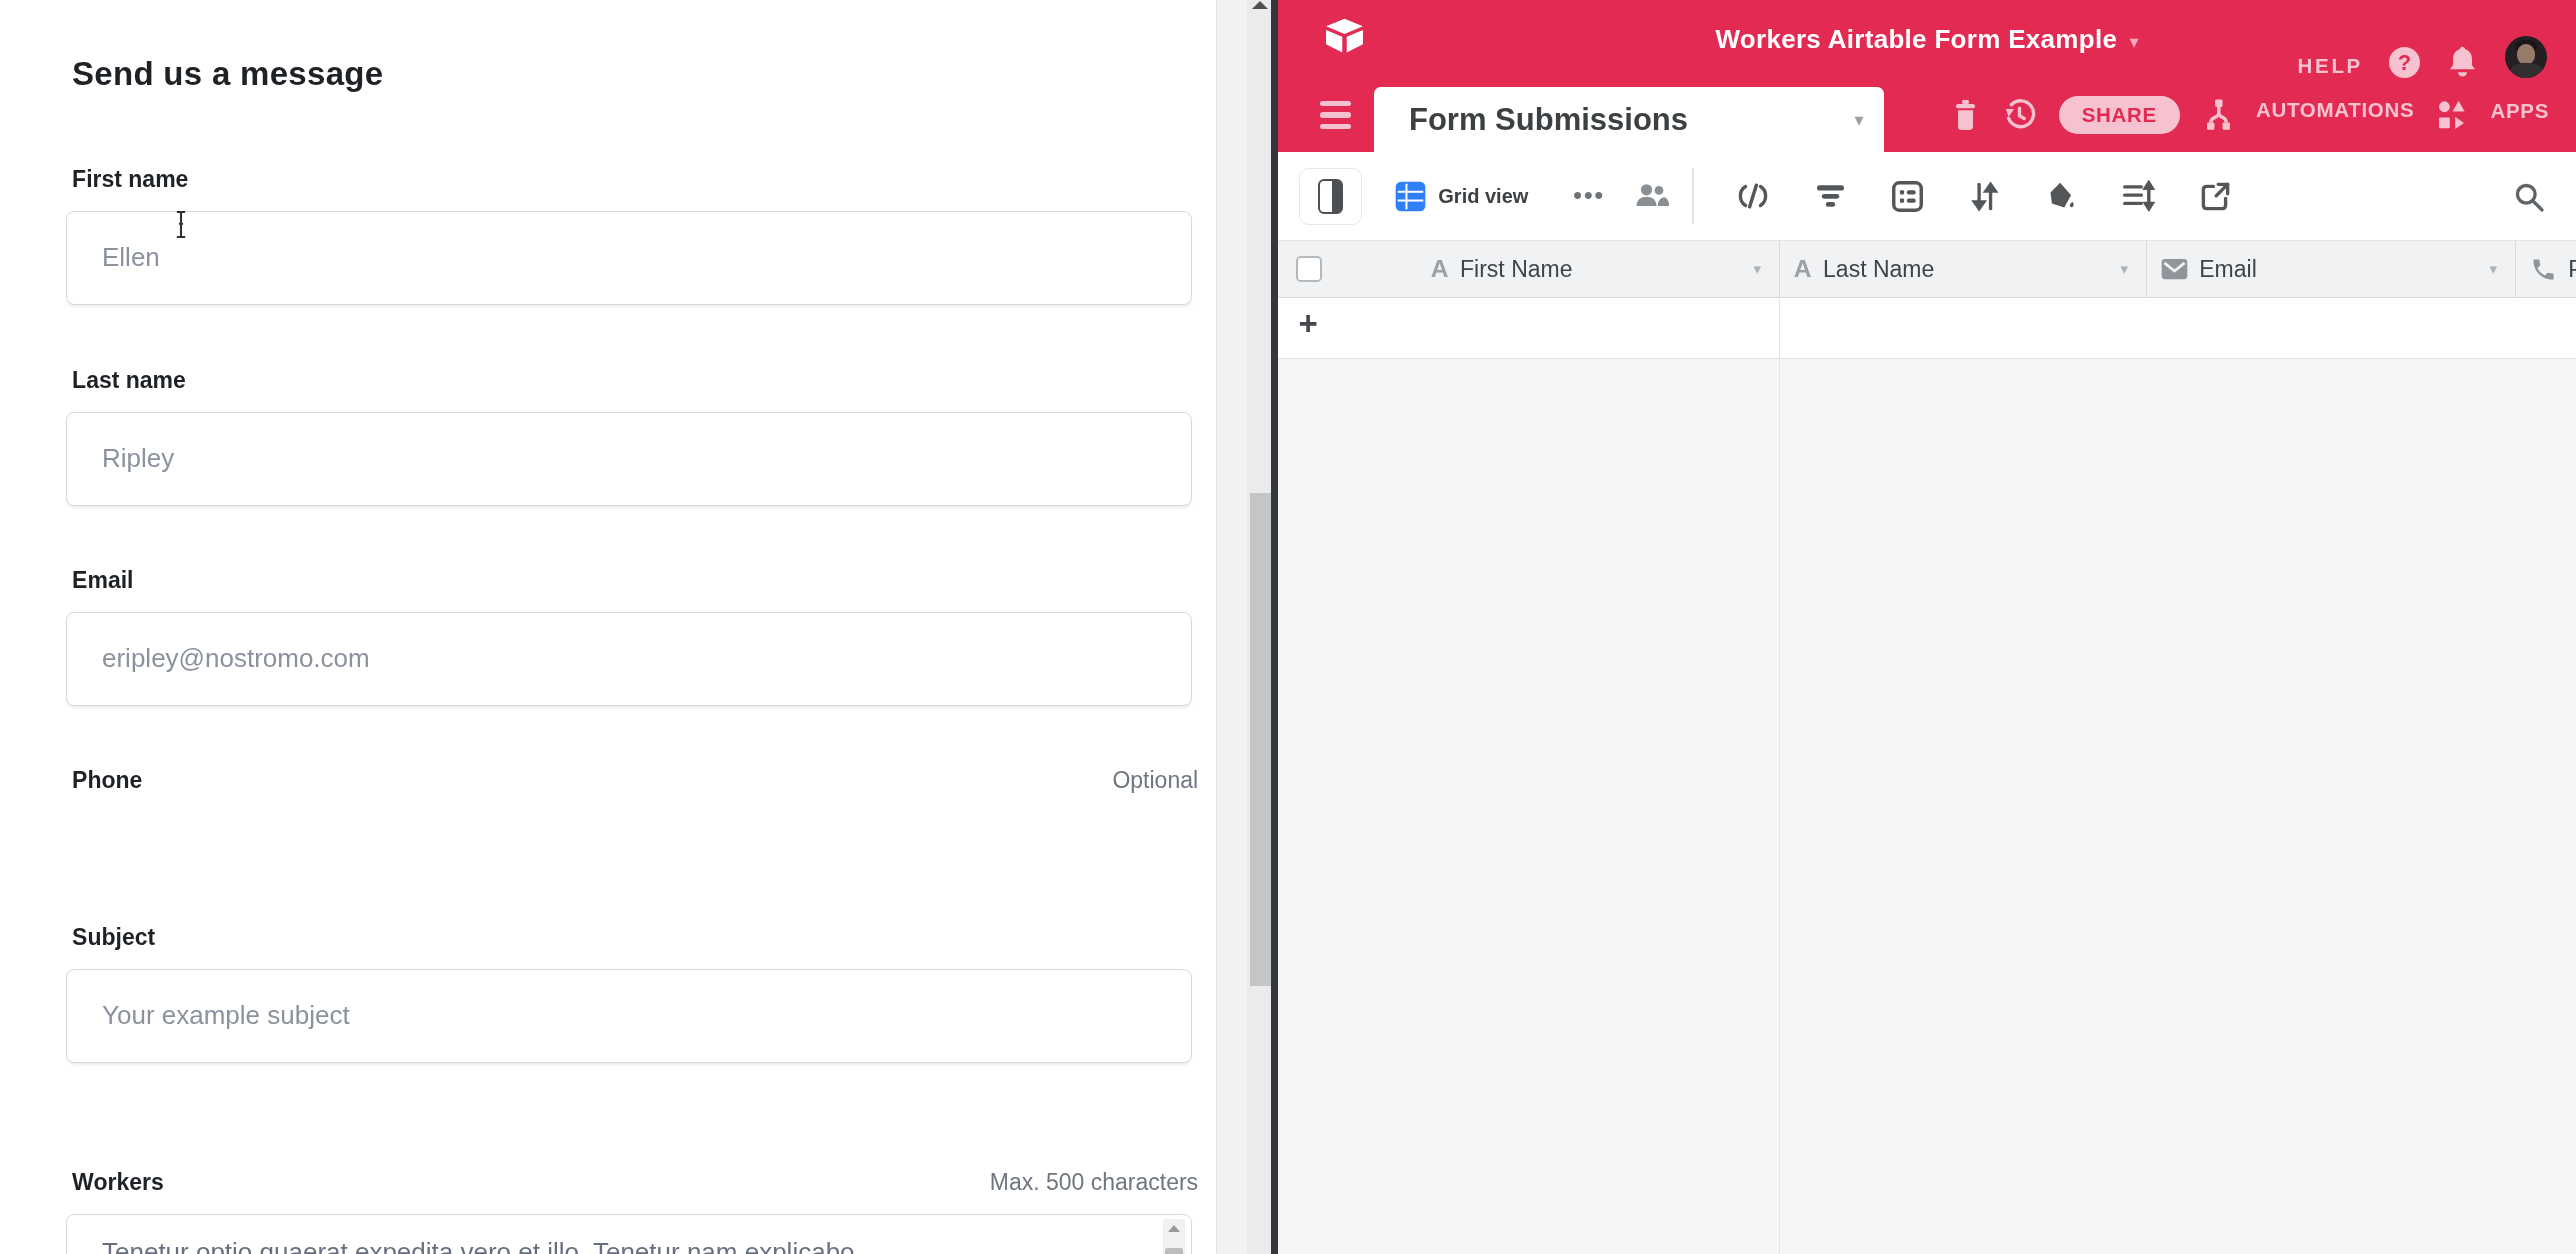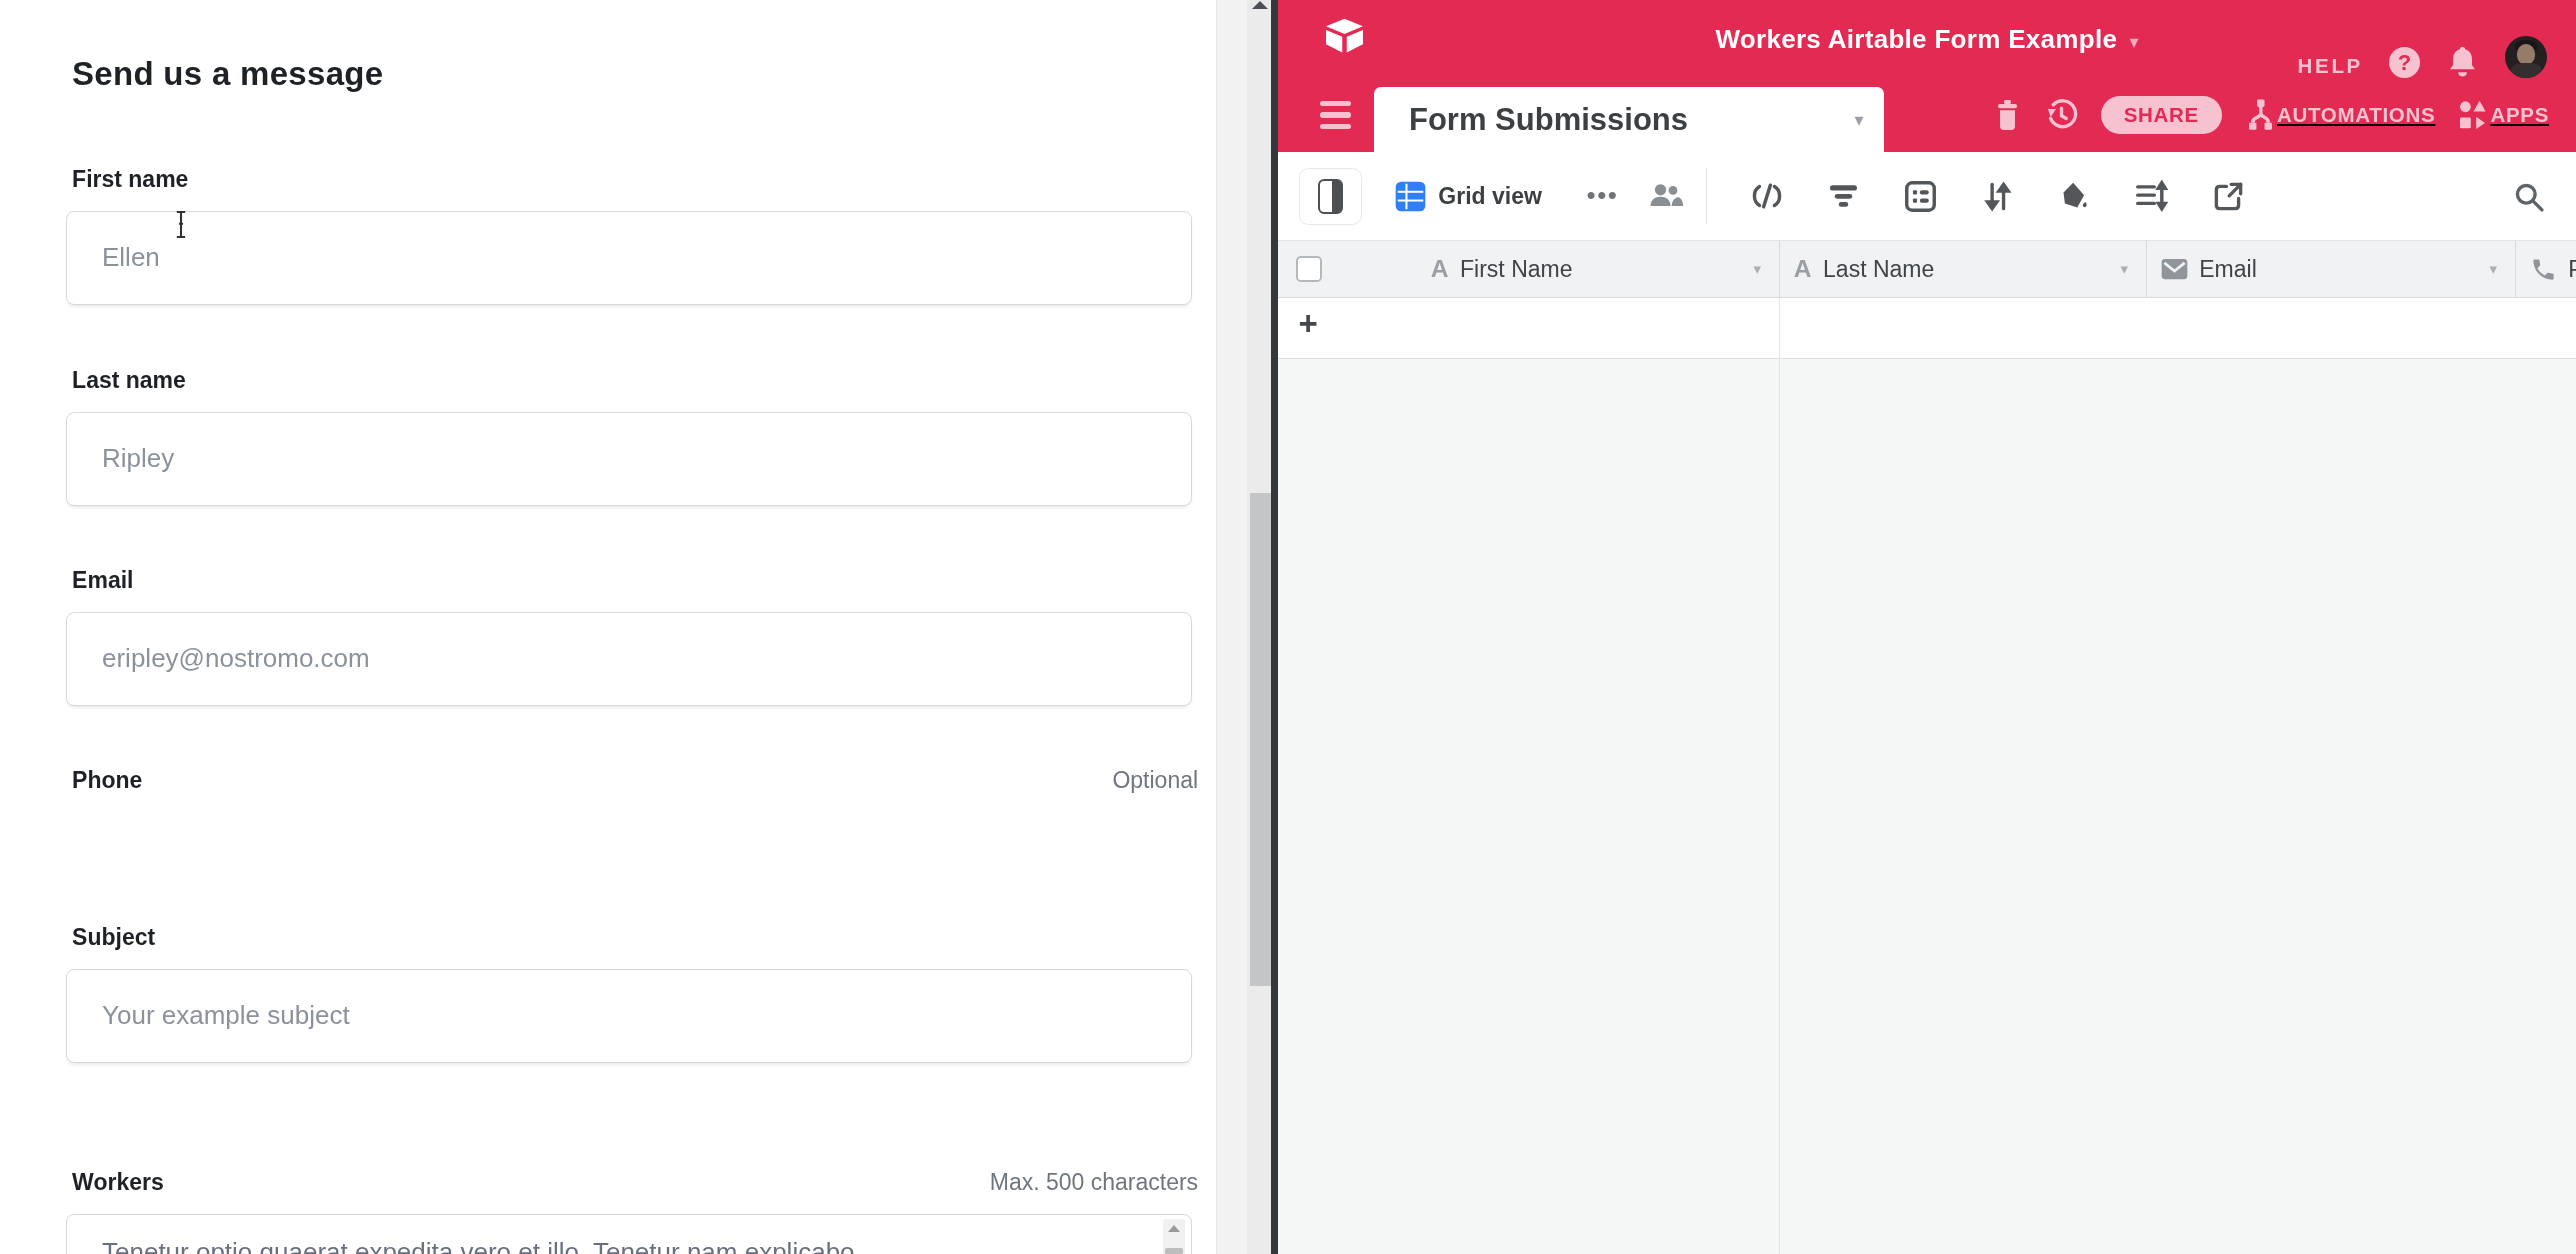--- a/index.html
+++ b/index.html
@@ -60,28 +60,28 @@
   .at-tabbar{position:relative;height:74px;background:var(--red);}
   .hamburger{position:absolute;left:42px;top:22.5px;width:31px;display:flex;flex-direction:column;gap:6.1px;}
   .hamburger i{display:block;height:5.5px;border-radius:2.7px;background:var(--pink);}
   .table-tab{position:absolute;left:96px;top:9px;width:510px;height:66px;background:#fff;border-radius:6.8px 6.8px 0 0;
       display:flex;align-items:center;padding:0 20.5px 0 35px;}
   .table-tab .name{flex:1;font-size:31px;font-weight:700;color:#3c4043;}
   .table-tab .caret{font-size:18px;color:#9aa0a5;}
   .tab-actions{position:absolute;right:27px;top:0;height:74px;display:flex;align-items:center;gap:23px;}
   .share-pill{height:38px;border-radius:19px;background:var(--pink);color:var(--red);font-size:20.5px;font-weight:700;letter-spacing:0.7px;display:flex;align-items:center;padding:0 23px;}
   .pink-text{font-size:20.5px;font-weight:700;letter-spacing:0.7px;color:var(--pink);}
-  .act-group{display:flex;align-items:center;gap:1px;text-decoration:underline;}
+  .act-group{display:flex;align-items:flex-start;gap:22px;}
 
   .at-toolbar{position:relative;height:89px;background:#fff;border-bottom:1.4px solid #e3e4e5;display:flex;align-items:center;}
   .tgl-btn{width:63px;height:57px;margin-left:21px;border:1.4px solid #e7e8e9;border-radius:9.6px;display:flex;align-items:center;justify-content:center;}
   .tgl-icon{width:24.6px;height:35px;border:2.7px solid #4d5053;border-radius:6.1px;position:relative;}
   .tgl-icon::after{content:"";position:absolute;right:0;top:0;width:9px;height:100%;background:#4d5053;border-radius:0 2.7px 2.7px 0;}
   .gv-icon{margin-left:33px;}
-  .gv-label{margin-left:12.3px;font-size:23px;font-weight:700;color:#3c4043;}
+  .gv-label{margin-left:12.3px;font-size:20px;font-weight:700;color:#3c4043;}
   .ellipsis{margin-left:45px;font-size:24.6px;font-weight:700;letter-spacing:2px;color:#6f7478;}
   .tib{width:35px;height:35px;display:flex;align-items:center;justify-content:center;}
   .people{margin-left:29px;}
   .tb-div{width:1.4px;height:56px;background:#e2e3e4;margin-left:23px;}
   .ic{margin-left:42px;}
   .search-btn{position:absolute;right:30px;top:27px;}
 
   .grid-header{position:relative;height:57px;background:var(--hdr-bg);border-bottom:1.4px solid var(--hdr-bd);display:flex;}
   .gutter{width:139px;display:flex;align-items:center;padding-left:18.4px;}
   .chk{width:26px;height:26px;border:2px solid #b4b9be;border-radius:4.8px;background:#fff;}

